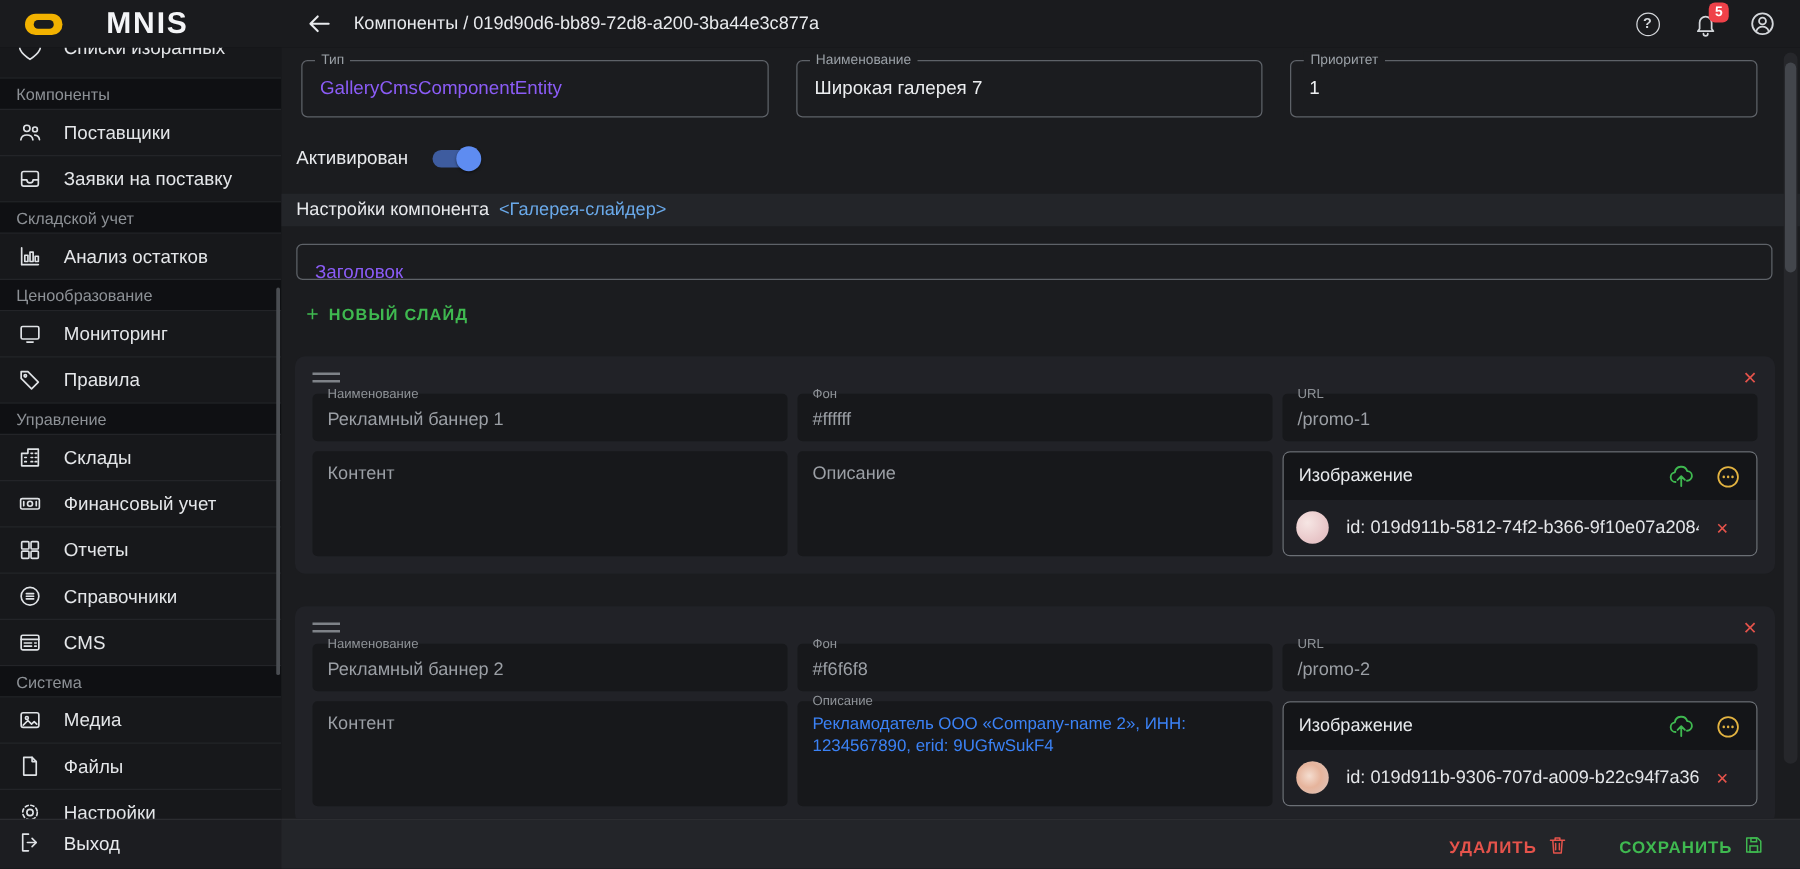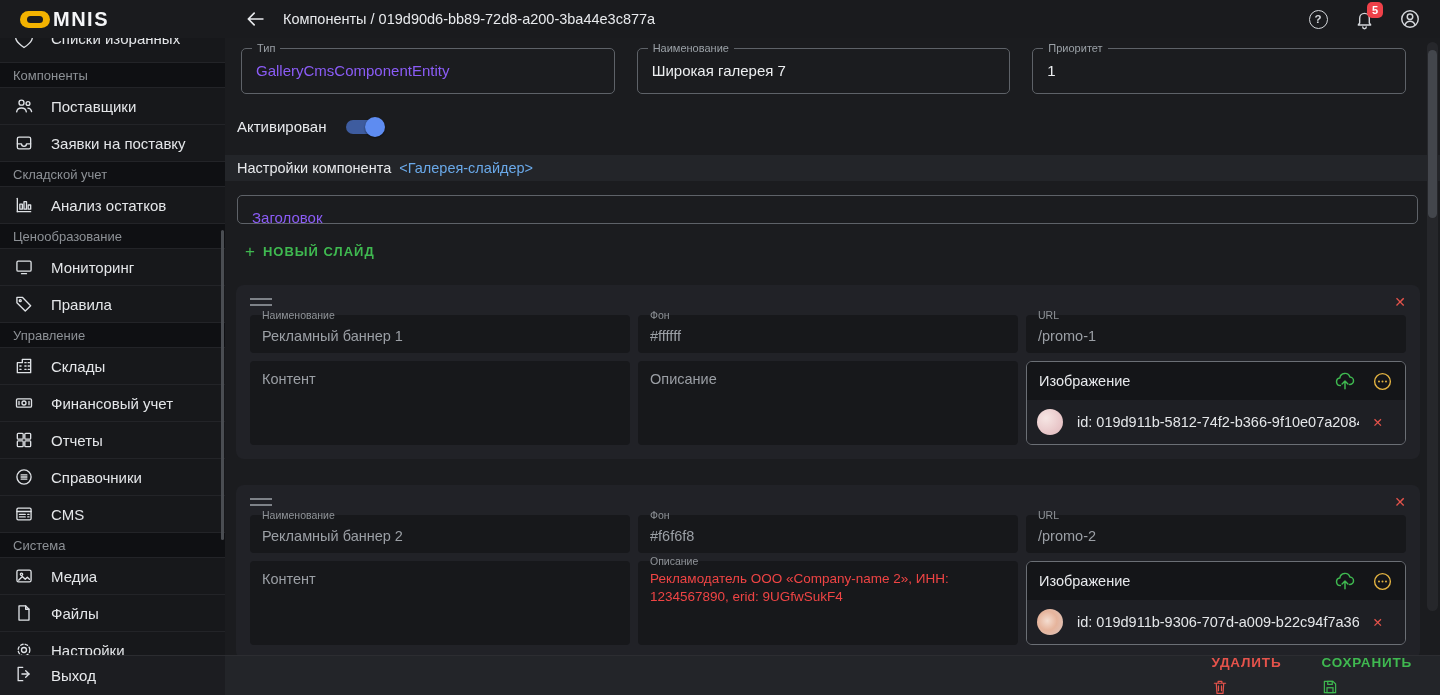--- a/index.html
+++ b/index.html
@@ -8,21 +8,21 @@
     font-family: "Liberation Sans", sans-serif;
     background:#101113; color:#e8eaed; font-size:15px;
   }
   .app { width:1440px; height:695px; display:flex; flex-direction:column; }
 
   
   .topbar { height:38px; background:#1a1b1e; display:flex; align-items:center; flex:0 0 38px; }
   .logo-area { width:225px; flex:0 0 225px; display:flex; align-items:center; padding-left:20px; gap:3px; }
   .logo-o { width:30px; height:17px; background:#f2b200; border-radius:9px; position:relative; }
   .logo-o::after { content:""; position:absolute; inset:5px 7px; background:#1a1b1e; border-radius:4px; }
-  .logo-rest { font-weight:900; font-size:20px; letter-spacing:1.5px; color:#f4f5f7; }
+  .logo-rest { font-weight:900; font-size:24px; letter-spacing:1.5px; color:#f4f5f7;margin-left:32px; }
   .crumb-area { flex:1; display:flex; align-items:center; gap:16px; padding-left:18px; }
   .breadcrumb { font-size:14.5px; color:#e8eaed; }
   .topbar-actions { display:flex; align-items:center; gap:22px; padding-right:18px; }
   .icon-btn { position:relative; width:24px; height:24px; display:flex; align-items:center; justify-content:center; cursor:pointer; }
   .help-circle { width:19px; height:19px; border:1.5px solid #d3d6da; border-radius:50%; display:flex; align-items:center; justify-content:center; font-size:11.5px; font-weight:bold; color:#d3d6da; }
   .badge { position:absolute; top:-5px; right:-7px; min-width:16px; height:16px; background:#ef4149; border-radius:5px; color:#fff; font-size:11px; font-weight:bold; display:flex; align-items:center; justify-content:center; padding:0 3px; }
 
   
   .body-row { flex:1; display:flex; min-height:0; position:relative; }
 
@@ -65,36 +65,36 @@
   .card-head { height:18px; display:flex; align-items:center; justify-content:space-between; margin-bottom:4px; }
   .drag-handle { width:22px; height:8px; border-top:2px solid #7e8288; border-bottom:2px solid #7e8288; cursor:grab; }
   .card-close { color:#e5534b; font-size:14px; line-height:14px; cursor:pointer; }
   .card-grid { display:grid; grid-template-columns:1fr 1fr 1fr; gap:8px; }
   .ffield { position:relative; background:#17181b; border-radius:4px; height:38px; }
   .ffield .flabel { position:absolute; top:-6px; left:12px; font-size:10.5px; color:#8f9398; line-height:12px; }
   .ffield .fval { padding:13px 12px 0; font-size:14.5px; color:#9b9fa5; white-space:nowrap; overflow:hidden; }
   .fbox { background:#17181b; border-radius:4px; min-height:84px; position:relative; }
   .fbox .fph { padding:10px 12px; font-size:14.5px; color:#9b9fa5; }
   .fbox .flabel { position:absolute; top:-6px; left:12px; font-size:10.5px; color:#8f9398; line-height:12px; }
-  .fbox .ftext { padding:9px 12px; font-size:13.5px; color:#ef4444; line-height:1.35; }
+  .fbox .ftext { padding:9px 12px; font-size:13.5px; color:#3b82f6; line-height:1.35; }
 
   .image-box { border:1px solid #6b6f75; border-radius:6px; min-height:84px; overflow:hidden; display:flex; flex-direction:column; }
   .image-head { background:#141518; padding:8px 12px; display:flex; align-items:center; }
   .image-head .ititle { font-size:14.5px; color:#e8eaed; flex:1; }
   .image-head .iicons { display:flex; gap:16px; align-items:center; }
   .image-row { flex:1; display:flex; align-items:center; gap:14px; padding:6px 14px 6px 10px; background:#1e1f24; }
   .avatar { width:26px; height:26px; border-radius:50%; flex:0 0 26px; }
   .avatar.a1 { background:radial-gradient(circle at 35% 35%, #f6e6e4 0%, #e9c8ca 60%, #ddb9bd 100%); }
   .avatar.a2 { background:radial-gradient(circle at 40% 45%, #f4ddd0 0%, #e6b49c 45%, #dcc6c0 100%); }
   .img-id { flex:1; font-size:14.5px; color:#e4e6e9; white-space:nowrap; overflow:hidden; }
   .row-close { color:#e5534b; font-size:12.5px; cursor:pointer; padding-right:8px; }
 
   
   .footer-bar { height:40px; flex:0 0 40px; background:#232529; border-top:1px solid #2c2d31; display:flex; align-items:center; justify-content:flex-end; gap:40px; padding-right:28px; }
-  .foot-btn { background:none; border:none; font-family:inherit; font-size:13.5px; font-weight:bold; letter-spacing:.8px; display:flex; align-items:flex-start; gap:8px; cursor:pointer;flex-direction:column; }
+  .foot-btn { background:none; border:none; font-family:inherit; font-size:13.5px; font-weight:bold; letter-spacing:.8px; display:flex; align-items:flex-end; gap:8px; cursor:pointer; }
   .foot-btn.delete { color:#e5534b; }
   .foot-btn.save { color:#3fb950; }
 
   
   .main-scrollbar { position:absolute; right:2px; top:4px; bottom:44px; width:11px; background:#26272b; border-radius:6px; }
   .main-scrollbar .thumb { position:absolute; top:8px; left:1px; width:9px; height:168px; background:#43464c; border-radius:5px; }
 </style>
 </head>
 <body>
 

